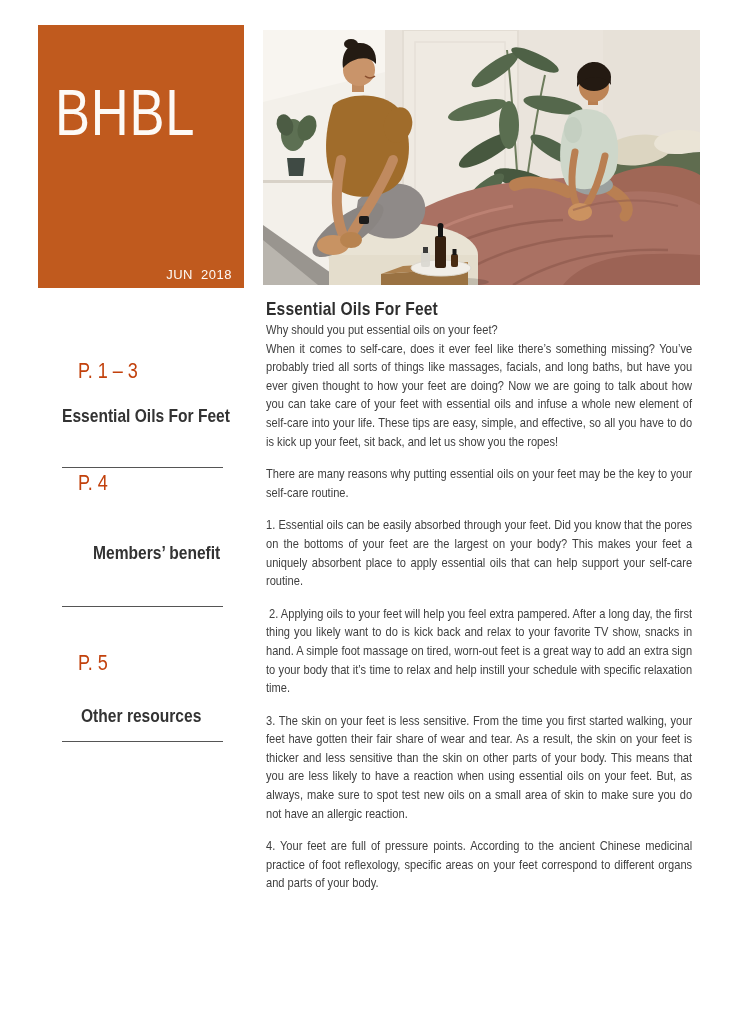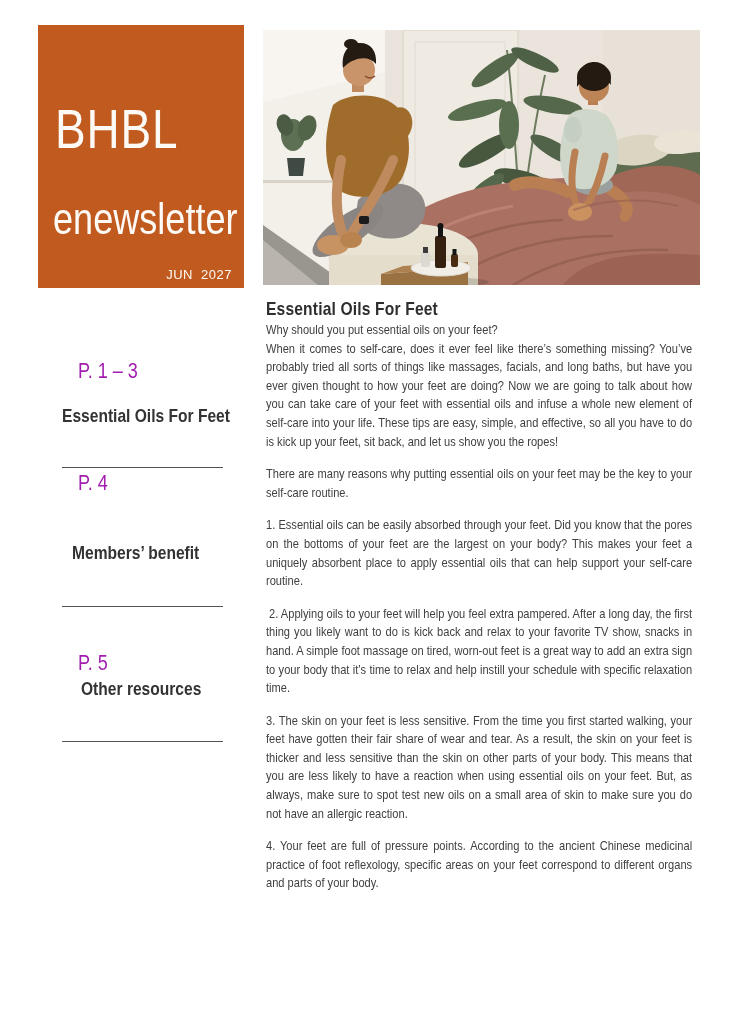--- a/index.html
+++ b/index.html
@@ -23,22 +23,22 @@
   .brand-box {
     position: absolute;
     left: 38px; top: 25px;
     width: 206px; height: 263px;
     background: #C05A1E;
     color: #fdfaf6;
   }
   .brand-title {
     position: absolute;
     left: 17px; top: 56px;
-    font-size: 56px; line-height: 1;
-    font-weight: 400; letter-spacing: 1px; margin-top: 20px;
+    font-size: 64px; line-height: 1;
+    font-weight: 400; letter-spacing: 1px;
   }
   .brand-subtitle {
     position: absolute;
     left: 15px; top: 172px;
     font-size: 44px; line-height: 1;
     font-weight: 400;
   }
   .brand-issue {
     position: absolute;
     right: 12px; bottom: 7px;
@@ -53,21 +53,21 @@
     width: 437px; height: 255px;
     overflow: hidden;
   }
   .hero svg { display: block; width: 437px; height: 255px; }
 
   
   .toc-pages {
     position: absolute;
     left: 78px;
     font-size: 22px; line-height: 1;
-    color: #a21caf;
+    color: #c2410c;
   }
   .toc-title {
     position: absolute;
     font-size: 19px; line-height: 1;
     font-weight: 700;
     color: #333333;
   }
   .toc-line {
     position: absolute;
     left: 62px; width: 161px; height: 1px;
@@ -97,22 +97,21 @@
   }
   .article p.spaced { margin-top: 14px; }
 </style>
 </head>
 <body>
 
 <div class="page">
 
   <div class="brand-box">
     <div class="brand-title"><span class="cx">BHBL</span></div>
-    <div class="brand-subtitle"><span class="cx">enewsletter</span></div>
-    <div class="brand-issue">JUN 2027</div>
+    <div class="brand-issue">JUN 2018</div>
   </div>
 
   <figure class="hero" style="margin:0" aria-label="Smiling father in a camel t-shirt and gray pants sits cross-legged on a cream pouf massaging his foot, while his young son in a pale sage t-shirt sits on a terracotta blanket on the bed copying him and holding his own foot; a tall green houseplant stands between them, beige pillows lie on the bed behind, and amber essential-oil bottles rest on a white round tray on a wooden stool in the foreground">
     <svg viewBox="0 0 437 255" xmlns="http://www.w3.org/2000/svg">
 
       <g>
         <rect x="0" y="0" width="437" height="255" fill="#eae4dc"></rect>
         <rect x="0" y="0" width="122" height="255" fill="#f3f0ea"></rect>
         <polygon points="0,0 122,0 122,42 0,72" fill="#f8f5f0"></polygon>
         <rect x="140" y="0" width="115" height="205" fill="#efeae2" stroke="#e3ddd4" stroke-width="2"></rect>
@@ -219,25 +218,25 @@
       </g>
     </svg>
   </figure>
 
   <nav>
     <div class="toc-pages" style="top:360px"><span class="cx">P. 1 – 3</span></div>
     <div class="toc-title" style="top:406px; left:62px"><span class="cx">Essential Oils For Feet</span></div>
     <div class="toc-line" style="top:467px"></div>
 
     <div class="toc-pages" style="top:472px"><span class="cx">P. 4</span></div>
-    <div class="toc-title" style="top:543px; left:72px"><span class="cx">Members’ benefit</span></div>
+    <div class="toc-title" style="top:543px; left:93px"><span class="cx">Members’ benefit</span></div>
     <div class="toc-line" style="top:606px"></div>
 
     <div class="toc-pages" style="top:652px"><span class="cx">P. 5</span></div>
-    <div class="toc-title" style="top:679px; left:81px"><span class="cx">Other resources</span></div>
+    <div class="toc-title" style="top:706px; left:81px"><span class="cx">Other resources</span></div>
     <div class="toc-line" style="top:741px"></div>
   </nav>
 
   <article class="article">
     <h1>Essential Oils For Feet</h1>
     <p>Why should you put essential oils on your feet?</p>
     <p>When it comes to self-care, does it ever feel like there’s something missing? You’ve probably tried all sorts of things like massages, facials, and long baths, but have you ever given thought to how your feet are doing? Now we are going to talk about how you can take care of your feet with essential oils and infuse a whole new element of self-care into your life. These tips are easy, simple, and effective, so all you have to do is kick up your feet, sit back, and let us show you the ropes!</p>
     <p class="spaced">There are many reasons why putting essential oils on your feet may be the key to your self-care routine.</p>
     <p class="spaced">1. Essential oils can be easily absorbed through your feet. Did you know that the pores on the bottoms of your feet are the largest on your body? This makes your feet a uniquely absorbent place to apply essential oils that can help support your self-care routine.</p>
     <p class="spaced">&nbsp;2. Applying oils to your feet will help you feel extra pampered. After a long day, the first thing you likely want to do is kick back and relax to your favorite TV show, snacks in hand. A simple foot massage on tired, worn-out feet is a great way to add an extra sign to your body that it’s time to relax and help instill your schedule with specific relaxation time.</p>

